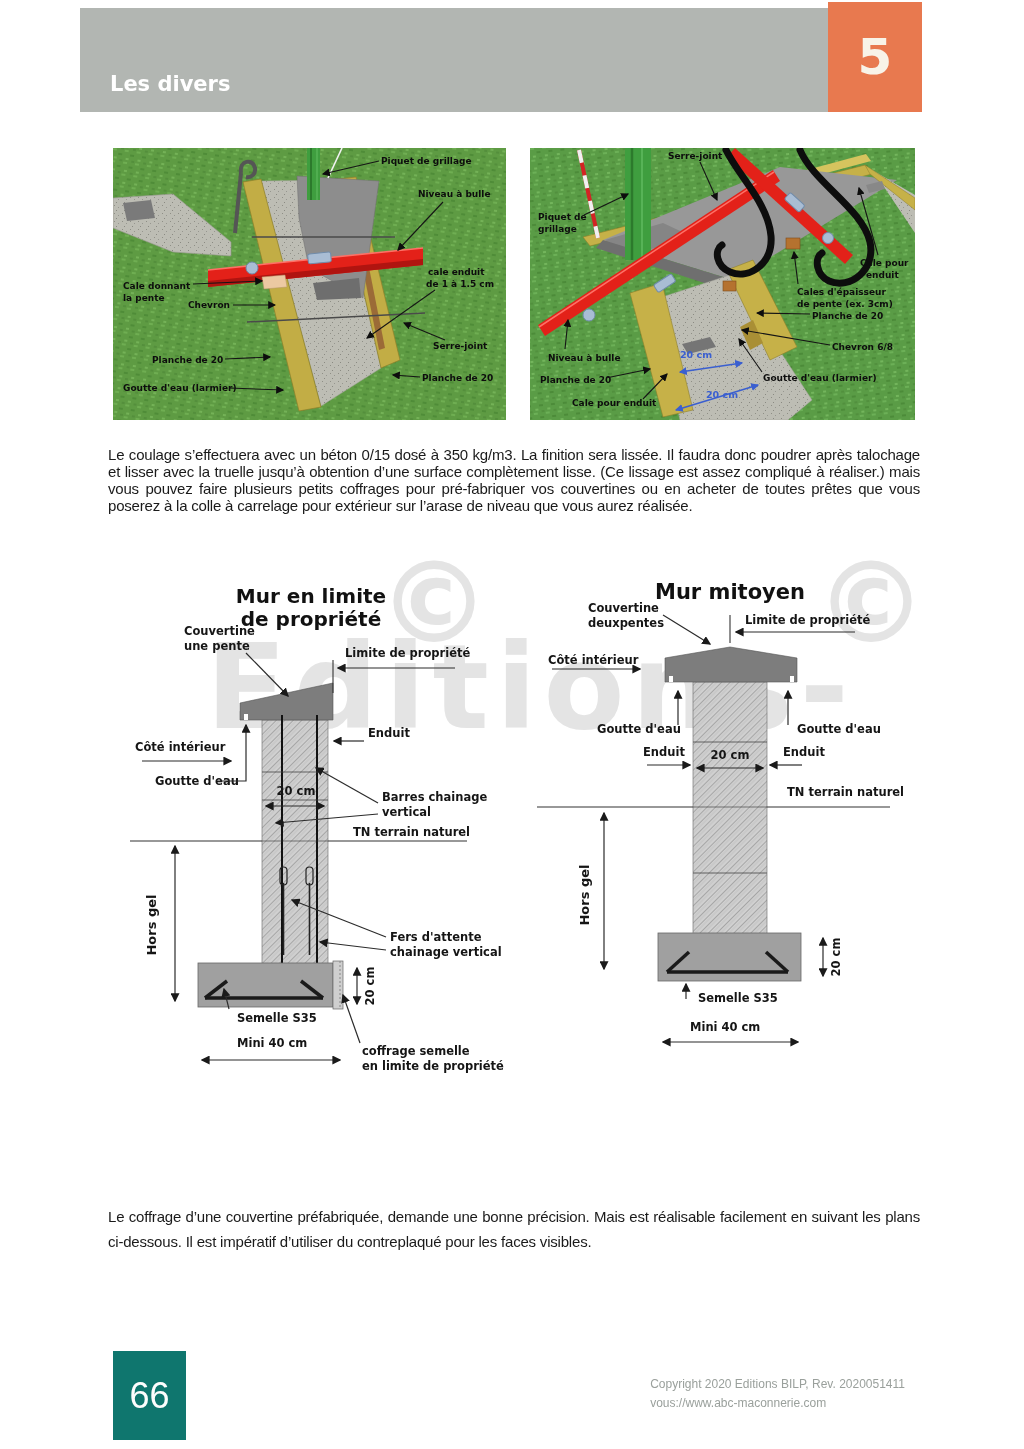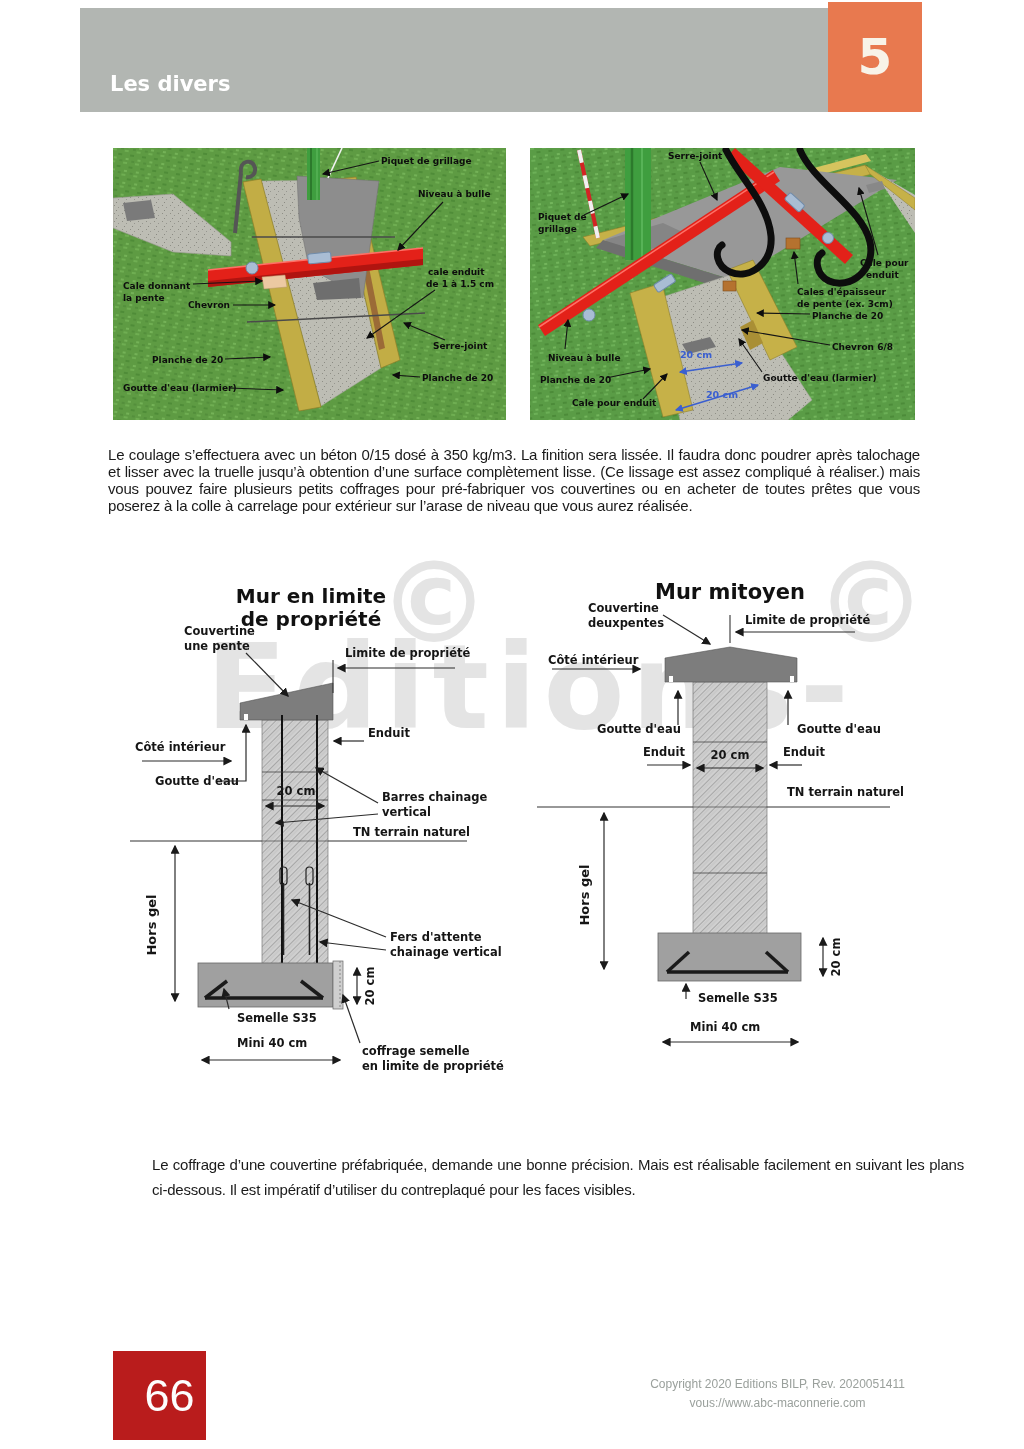--- a/index.html
+++ b/index.html
@@ -13,33 +13,33 @@
             display:flex;align-items:center;justify-content:center;color:#f8f3e8;
             font-size:50px;font-weight:bold;font-family:"DejaVu Sans",sans-serif;}
   
   .photo{position:absolute;top:148px;}
   .photo-l{left:113px;}
   .photo-r{left:530px;}
   
   .para{position:absolute;left:108px;width:812px;color:#1a1a1a;font-size:15px;line-height:17px;
         text-align:justify;letter-spacing:-0.2px;}
   .para1{top:446px;}
-  .para2{top:1152px;line-height:25px;margin-left:44px;}
+  .para2{top:1204px;line-height:25px;}
   
   .wm{position:absolute;color:#e4e4e4;font-weight:bold;font-family:"DejaVu Sans",sans-serif;
       z-index:0;user-select:none;white-space:nowrap;}
   .wm-c1{left:378px;top:538px;font-size:112px;}
   .wm-c2{left:815px;top:538px;font-size:112px;}
   .wm-ed{left:206px;top:618px;font-size:118px;letter-spacing:7px;}
   .wm-bilp{left:206px;top:748px;font-size:126px;letter-spacing:4px;}
   .diag-wrap{position:absolute;left:100px;top:565px;z-index:1;}
   
-  .ftr-box{position:absolute;left:113px;top:1351px;width:73px;height:89px;background:#b91c1c;
-           display:flex;align-items:center;justify-content:center;color:#fdfdfd;font-size:45px;padding-left:20px;}
-  .ftr-copy{position:absolute;right:119px;top:1375px;text-align:center;color:#9aa09c;
+  .ftr-box{position:absolute;left:113px;top:1351px;width:73px;height:89px;background:#0f766e;
+           display:flex;align-items:center;justify-content:center;color:#fdfdfd;font-size:36px;}
+  .ftr-copy{position:absolute;right:119px;top:1375px;text-align:left;color:#9aa09c;
             font-size:12px;line-height:19px;}
   
   .phl{font:bold 9px "DejaVu Sans",sans-serif;fill:#0d0d0d;}
   .phb{font:bold 9.5px "DejaVu Sans",sans-serif;fill:#3a5fd0;}
   .dgl{font:bold 11.5px "DejaVu Sans",sans-serif;fill:#151515;}
   .dgt{font:bold 20px "DejaVu Sans",sans-serif;fill:#111;}
   .dgt2{font:bold 21px "DejaVu Sans",sans-serif;fill:#111;}
   .dgv{font:bold 13px "DejaVu Sans",sans-serif;fill:#151515;}
   .pline{stroke:#151515;stroke-width:1.1;fill:none;}
   .dline{stroke:#2b2b2b;stroke-width:1.2;fill:none;}

